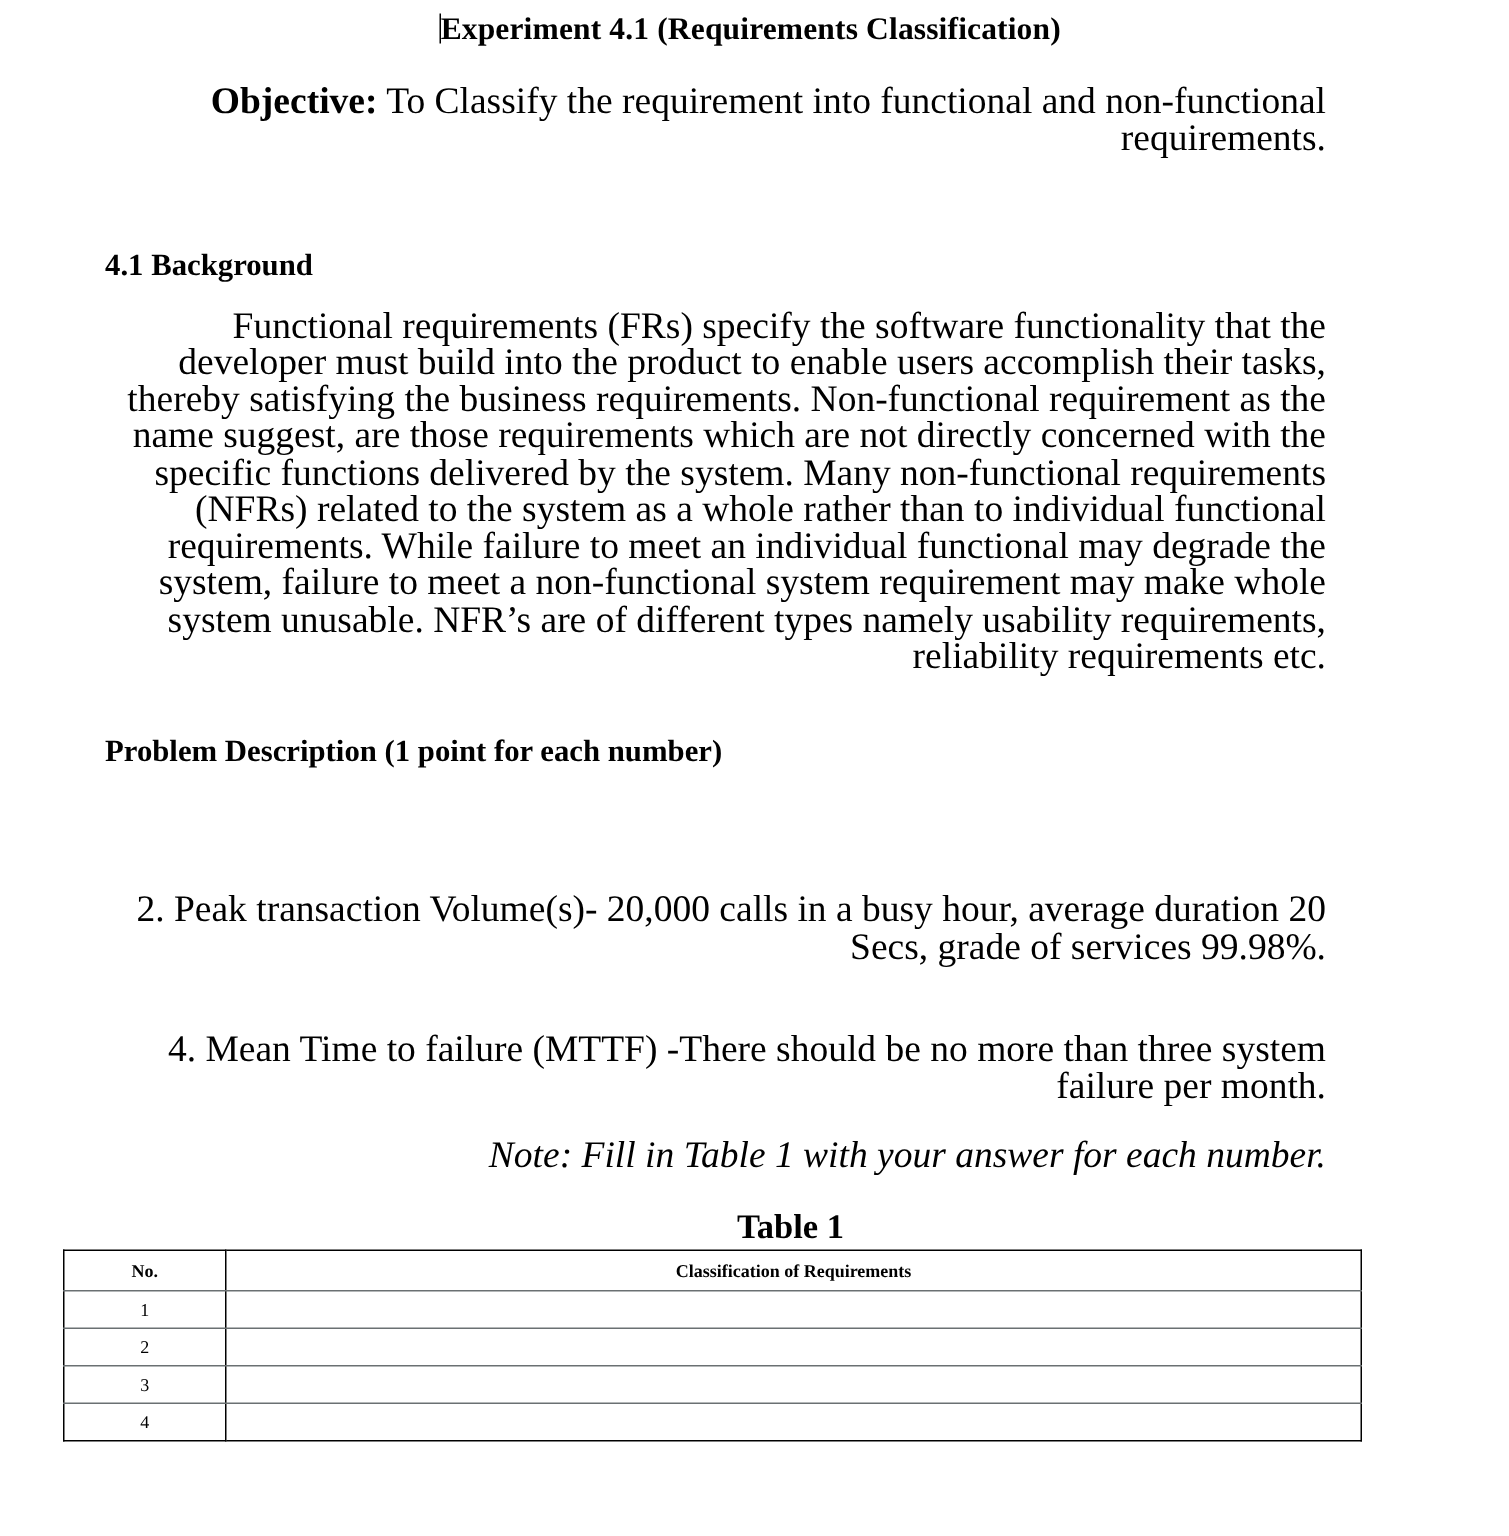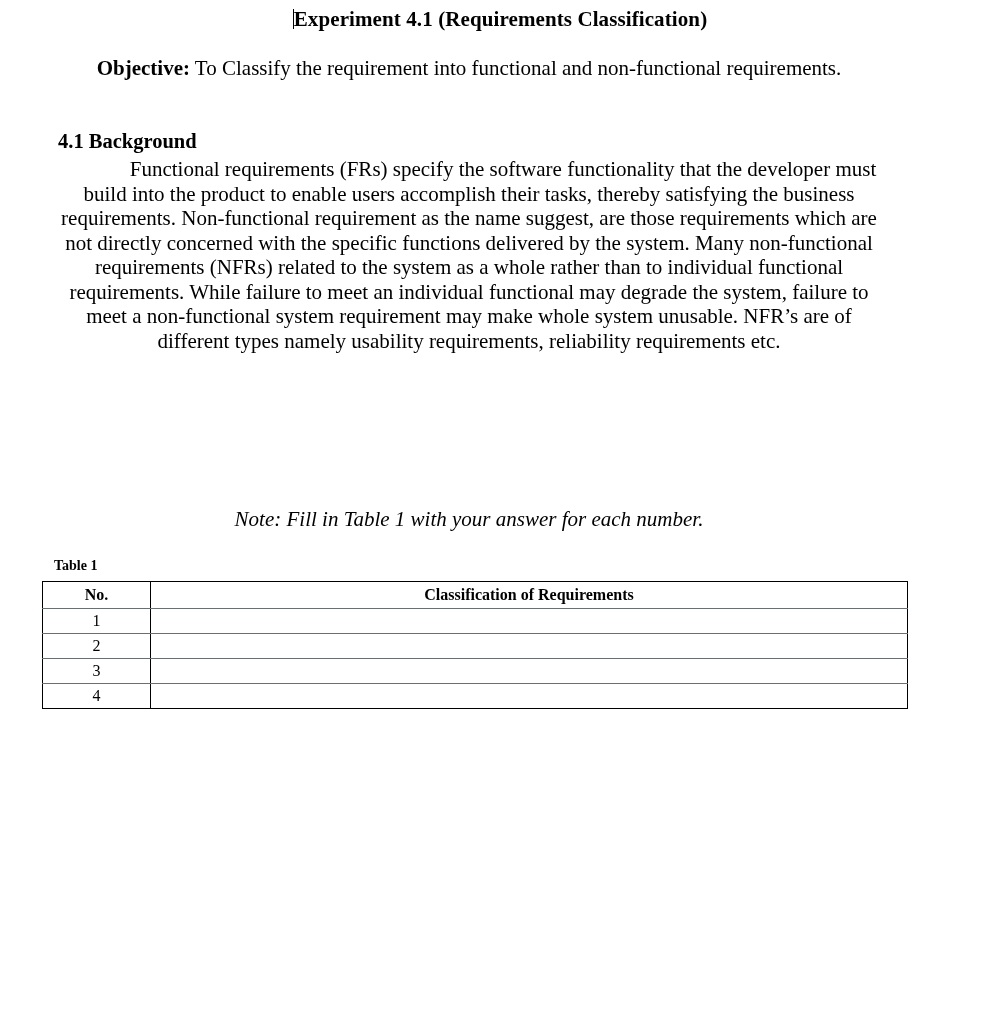--- a/index.html
+++ b/index.html
@@ -46,68 +46,69 @@
   }
 
   
   .body-block {
     margin: 0;
     padding: 0 116px 0 54px;
   }
 
   p.para {
     margin: 0 0 0 0;
-    font-size: 21px;
+    font-size: 25px;
     line-height: 24.5px;
-    text-align: center;
+    text-align: right;
   }
 
   .spacer-lg { height: 24px; }
   .spacer-md { height: 22px; }
 
   .bold { font-weight: bold; }
   .italic { font-style: italic; }
 
   .section-head {
     font-size: 20.5px;
     font-weight: bold;
     line-height: 24.5px;
-    margin: 4px;
+    margin: 16px;
   }
 
   .indent-first {
     text-indent: 68px;
   }
 
   
   .table-wrap {
     padding-left: 42px;
   }
   .tbl-label {
-    font-size: 14px;
+    font-size: 23px;
     font-weight: bold;
     line-height: 24px;
     padding-left: 12px;
     margin: 0 0 3px 0;
+    text-align: center;
   }
   table.ans-table {
     border-collapse: collapse;
     width: 866px;
     table-layout: fixed;
     border: 1.6px solid #000;
   }
   table.ans-table col.c-no { width: 108px; }
   table.ans-table th,
   table.ans-table td {
     border: 1px solid #555c5e;
     border-left: 1.6px solid #000;
     border-right: 1.6px solid #000;
     height: 24px;
     padding: 0 4px;
-    font-size: 16px;
+    font-size: 12px;
     line-height: 24px;
     vertical-align: middle;
   }
   table.ans-table thead th {
     font-weight: bold;
     text-align: center;
     border-top: 1.6px solid #000;
     border-bottom: 1.6px solid #6a7072;
     height: 26px;
   }
@@ -140,35 +141,38 @@
 
 
     <div class="spacer-md"></div>
 
     <p class="section-head">4.1 Background</p>
 
     <p class="para indent-first">Functional requirements (FRs) specify the software functionality that the developer must build into the product to enable users accomplish their tasks, thereby satisfying the business requirements. Non-functional requirement as the name suggest, are those requirements which are not directly concerned with the specific functions delivered by the system. Many non-functional requirements (NFRs) related to the system as a whole rather than to individual functional requirements. While failure to meet an individual functional may degrade the system, failure to meet a non-functional system requirement may make whole system unusable. NFR’s are of different types namely usability requirements, reliability requirements etc.</p>
 
     <div class="spacer-md"></div>
 
-
-    <div class="spacer-md"></div>
-
-
-    <div class="spacer-md"></div>
-
-
-    <div class="spacer-md"></div>
-
-
-    <div class="spacer-md"></div>
-
-
-    <div class="spacer-md"></div>
-
+    <p class="section-head">Problem Description (1 point for each number)</p>
+
+    <div class="spacer-md"></div>
+
+
+    <div class="spacer-md"></div>
+
+
+    <div class="spacer-md"></div>
+
+    <p class="para">2. Peak transaction Volume(s)- 20,000 calls in a busy hour, average duration 20 Secs, grade of services 99.98%.</p>
+
+    <div class="spacer-md"></div>
+
+
+    <div class="spacer-md"></div>
+
+    <p class="para">4. Mean Time to failure (MTTF) -There should be no more than three system failure per month.</p>
 
     <div class="spacer-md"></div>
 
     <p class="para italic">Note: Fill in Table 1 with your answer for each number.</p>
 
     <div class="spacer-md"></div>
   </div>
 
   <div class="table-wrap">
     <p class="tbl-label">Table 1</p>

